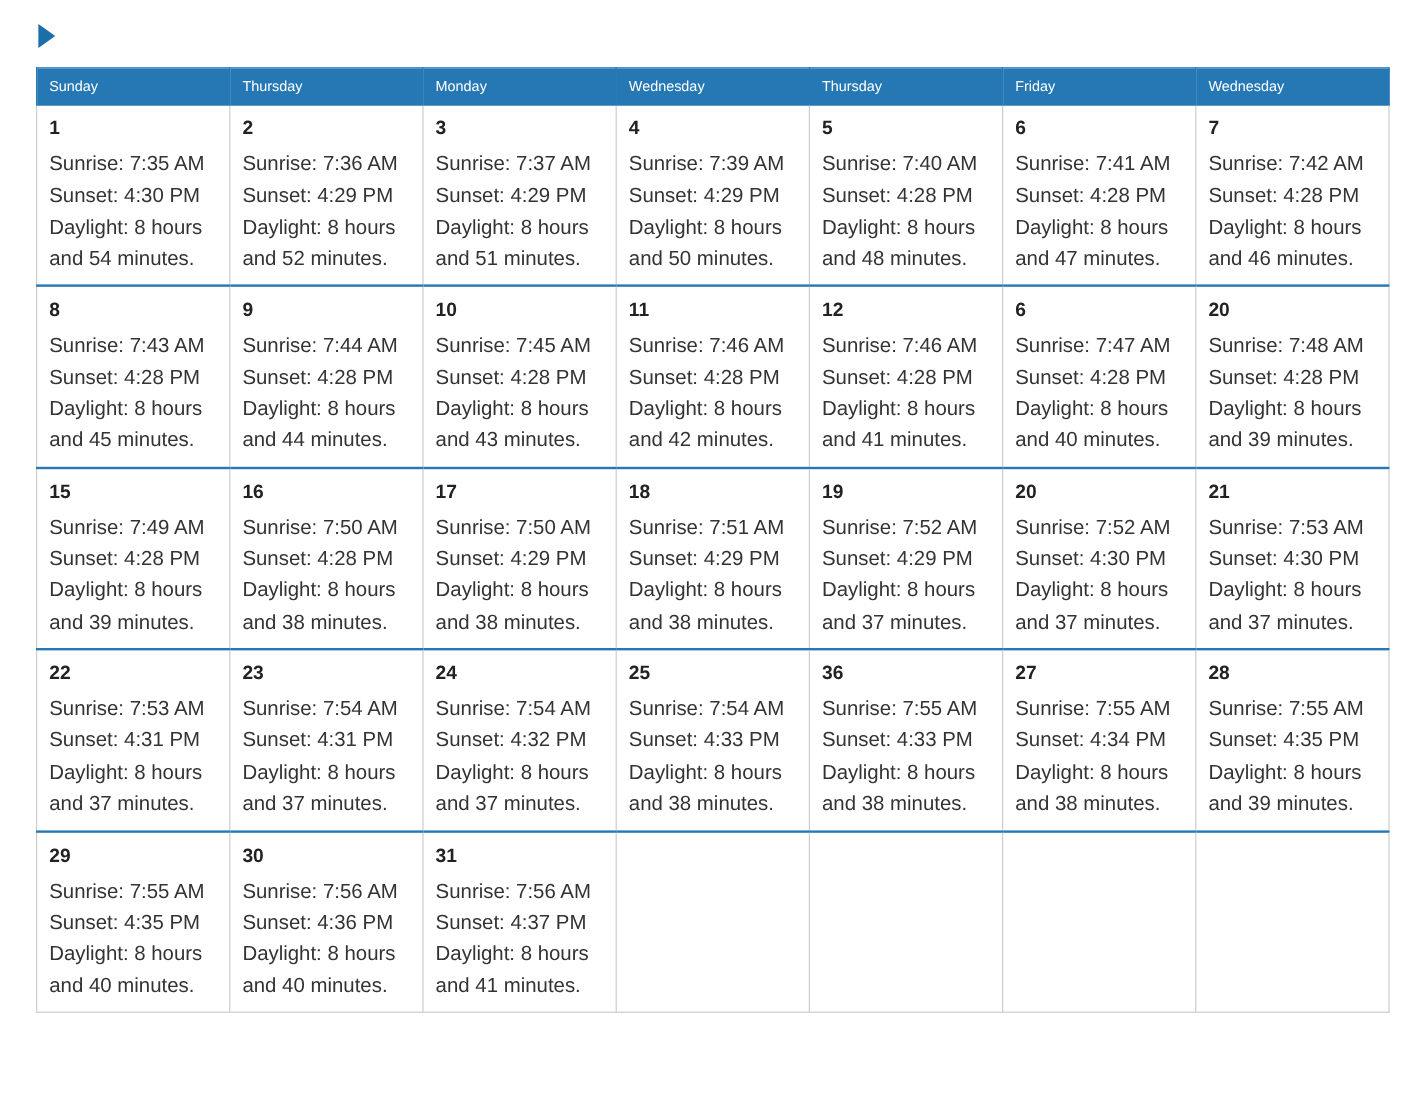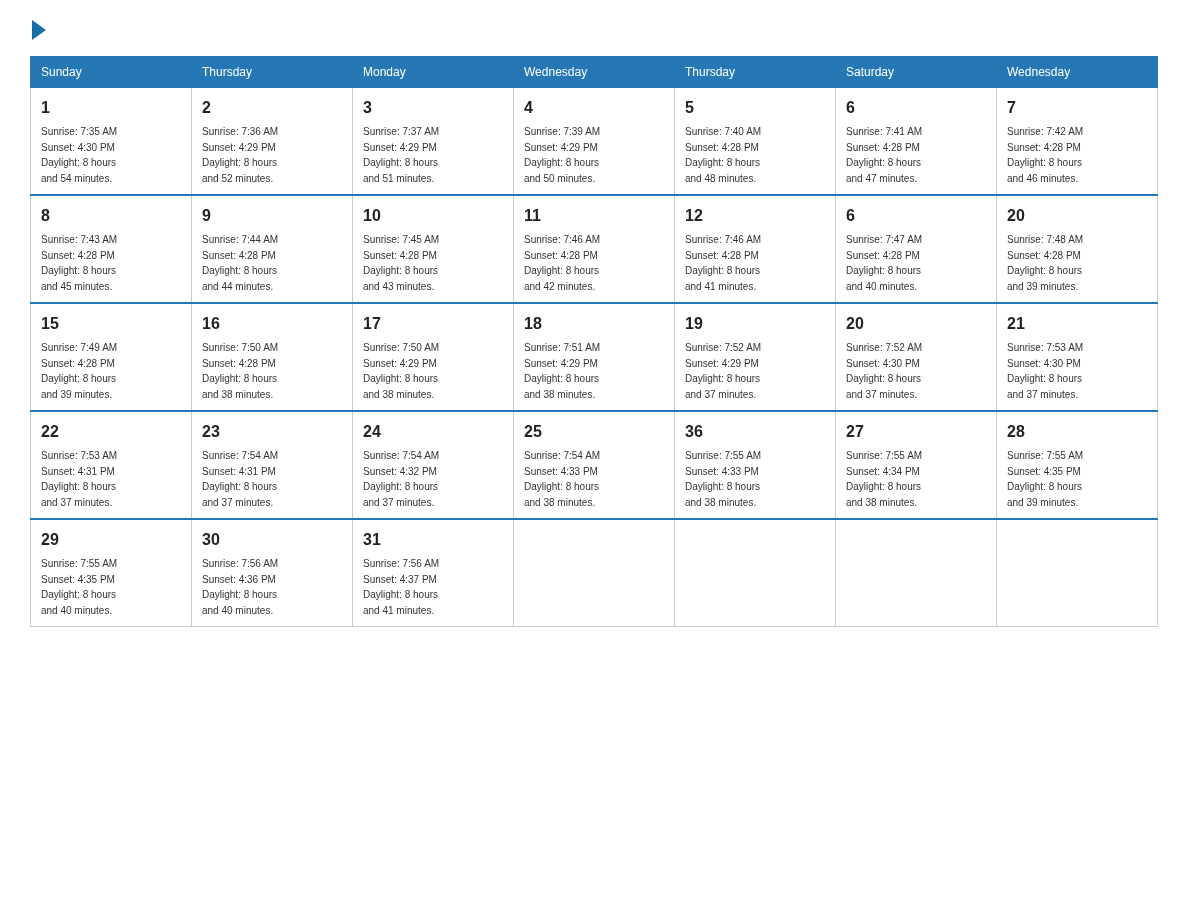--- a/index.html
+++ b/index.html
@@ -86,21 +86,21 @@
     .calendar tr:first-child td { border-top: none; }
     .day-num {
       font-size: 16px;
       font-weight: bold;
       color: #222;
       display: block;
       margin-bottom: 4px;
     }
     .day-info {
       color: #333;
-      font-size: 10px;
+      font-size: 17px;
       line-height: 1.55;
     }
   </style>
 </head>
 <body>
 
 <div class="header">
   <div class="logo">
     <div class="logo-text">
       <span class="logo-general"></span>
@@ -117,21 +117,21 @@
 </div>
 
 <table class="calendar">
   <thead>
     <tr>
     <th>Sunday</th>
         <th>Thursday</th>
         <th>Monday</th>
         <th>Wednesday</th>
         <th>Thursday</th>
-        <th>Saturday</th>
+        <th>Friday</th>
         <th>Wednesday</th>
       </tr>
   </thead>
   <tbody id="calendar-body">
   <tr>
         <td>
           <span class="day-num">1</span>
           <div class="day-info">Sunrise: 7:35 AM<br>Sunset: 4:30 PM<br>Daylight: 8 hours<br>and 54 minutes.</div>
         </td>
         <td>

